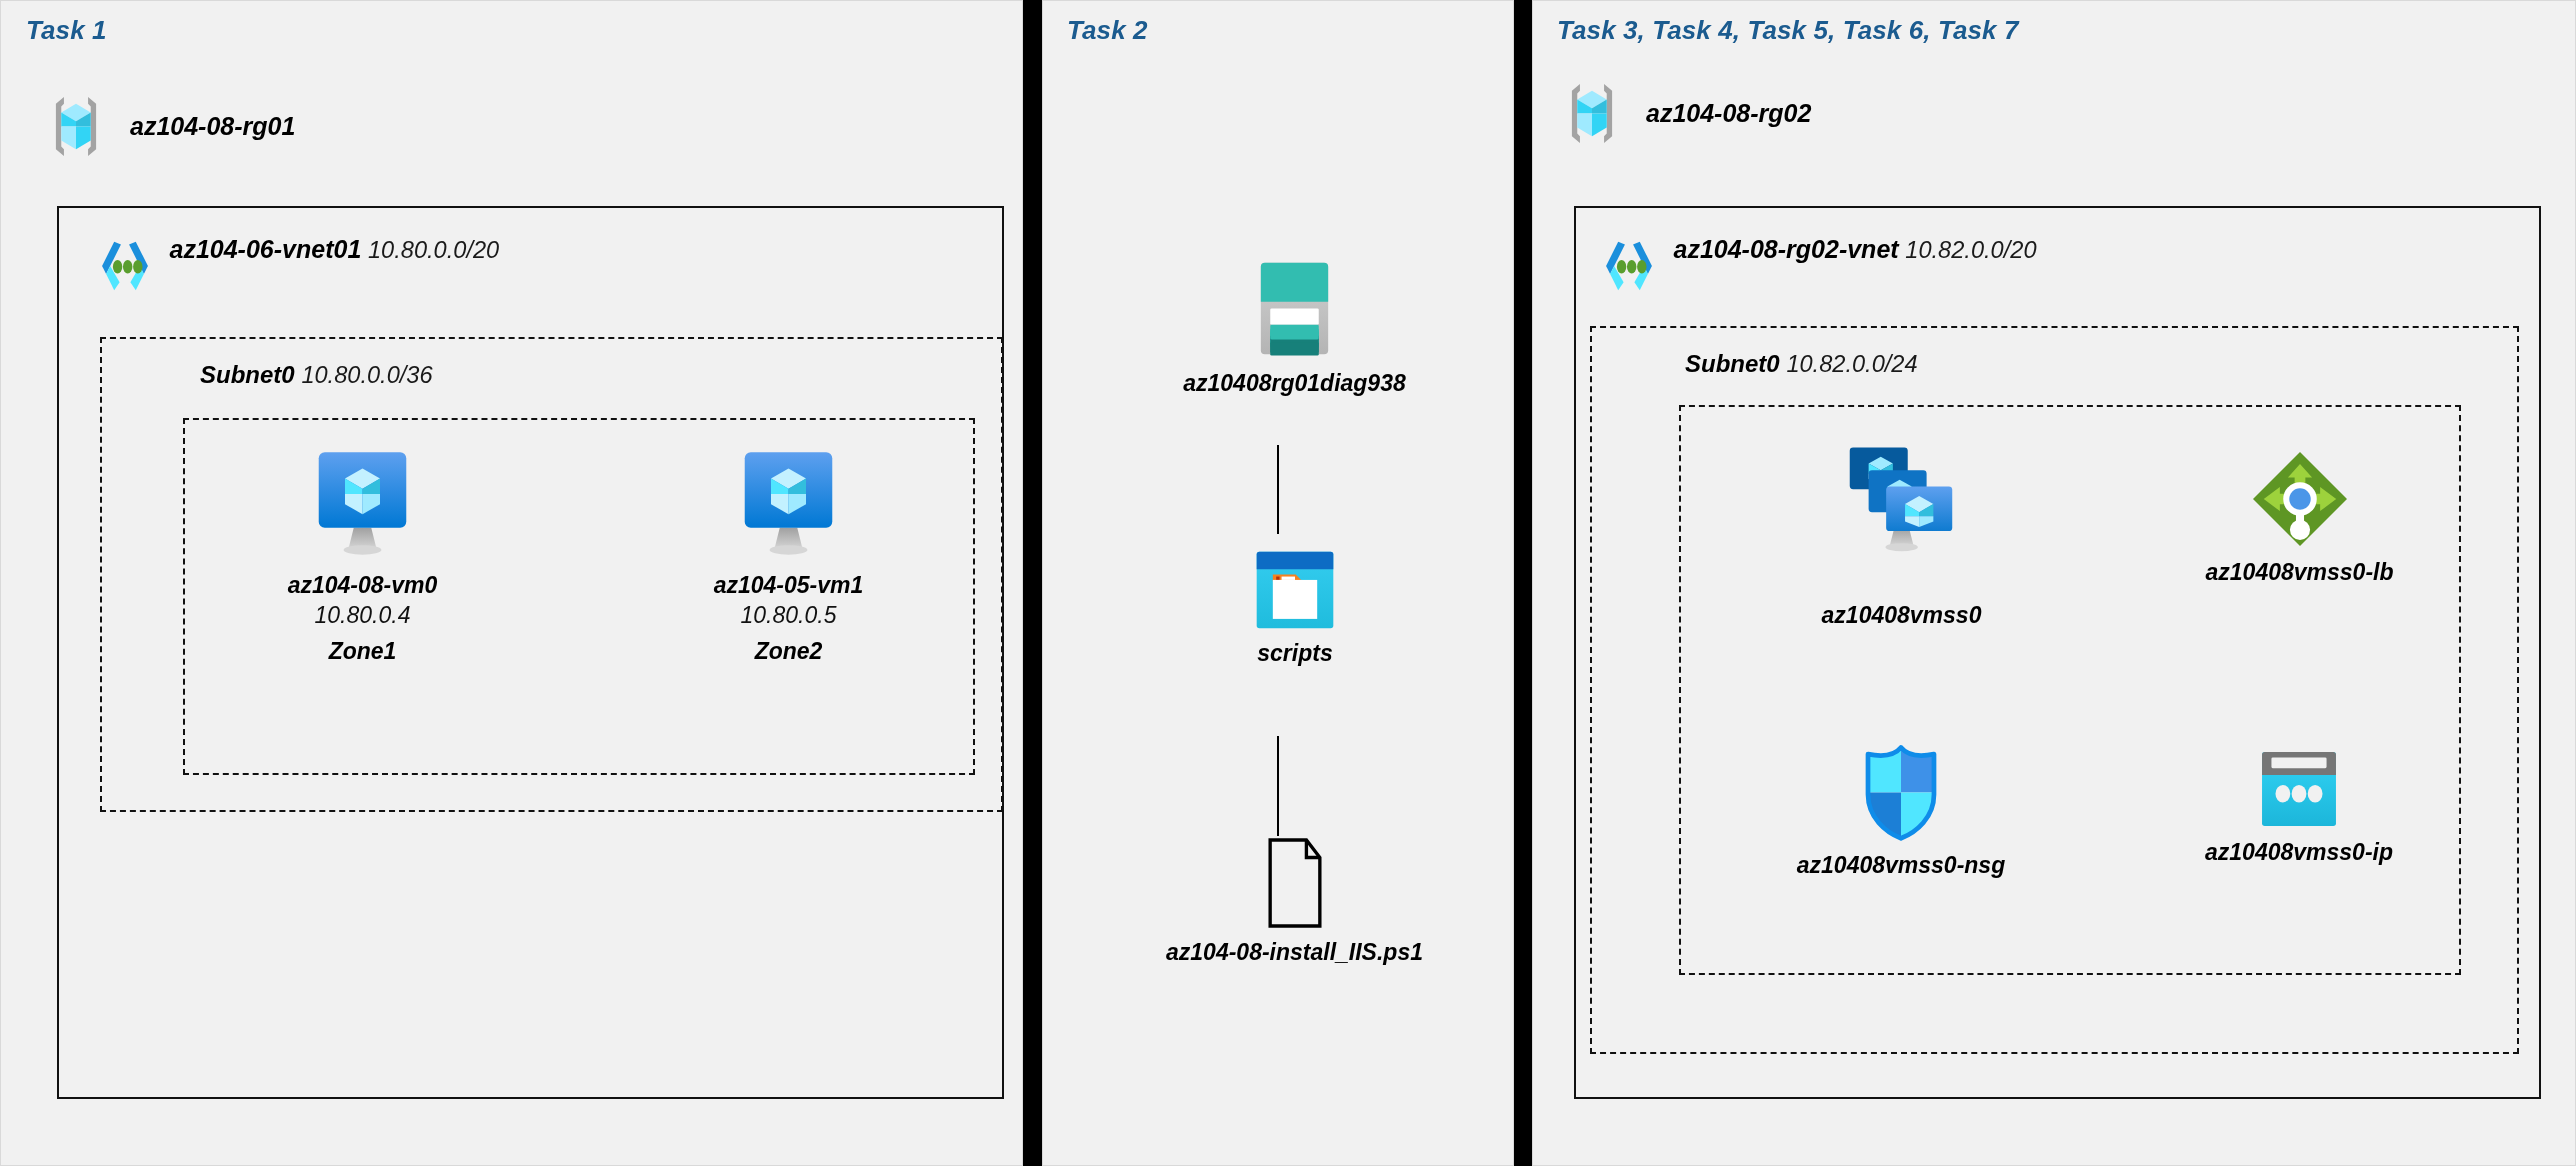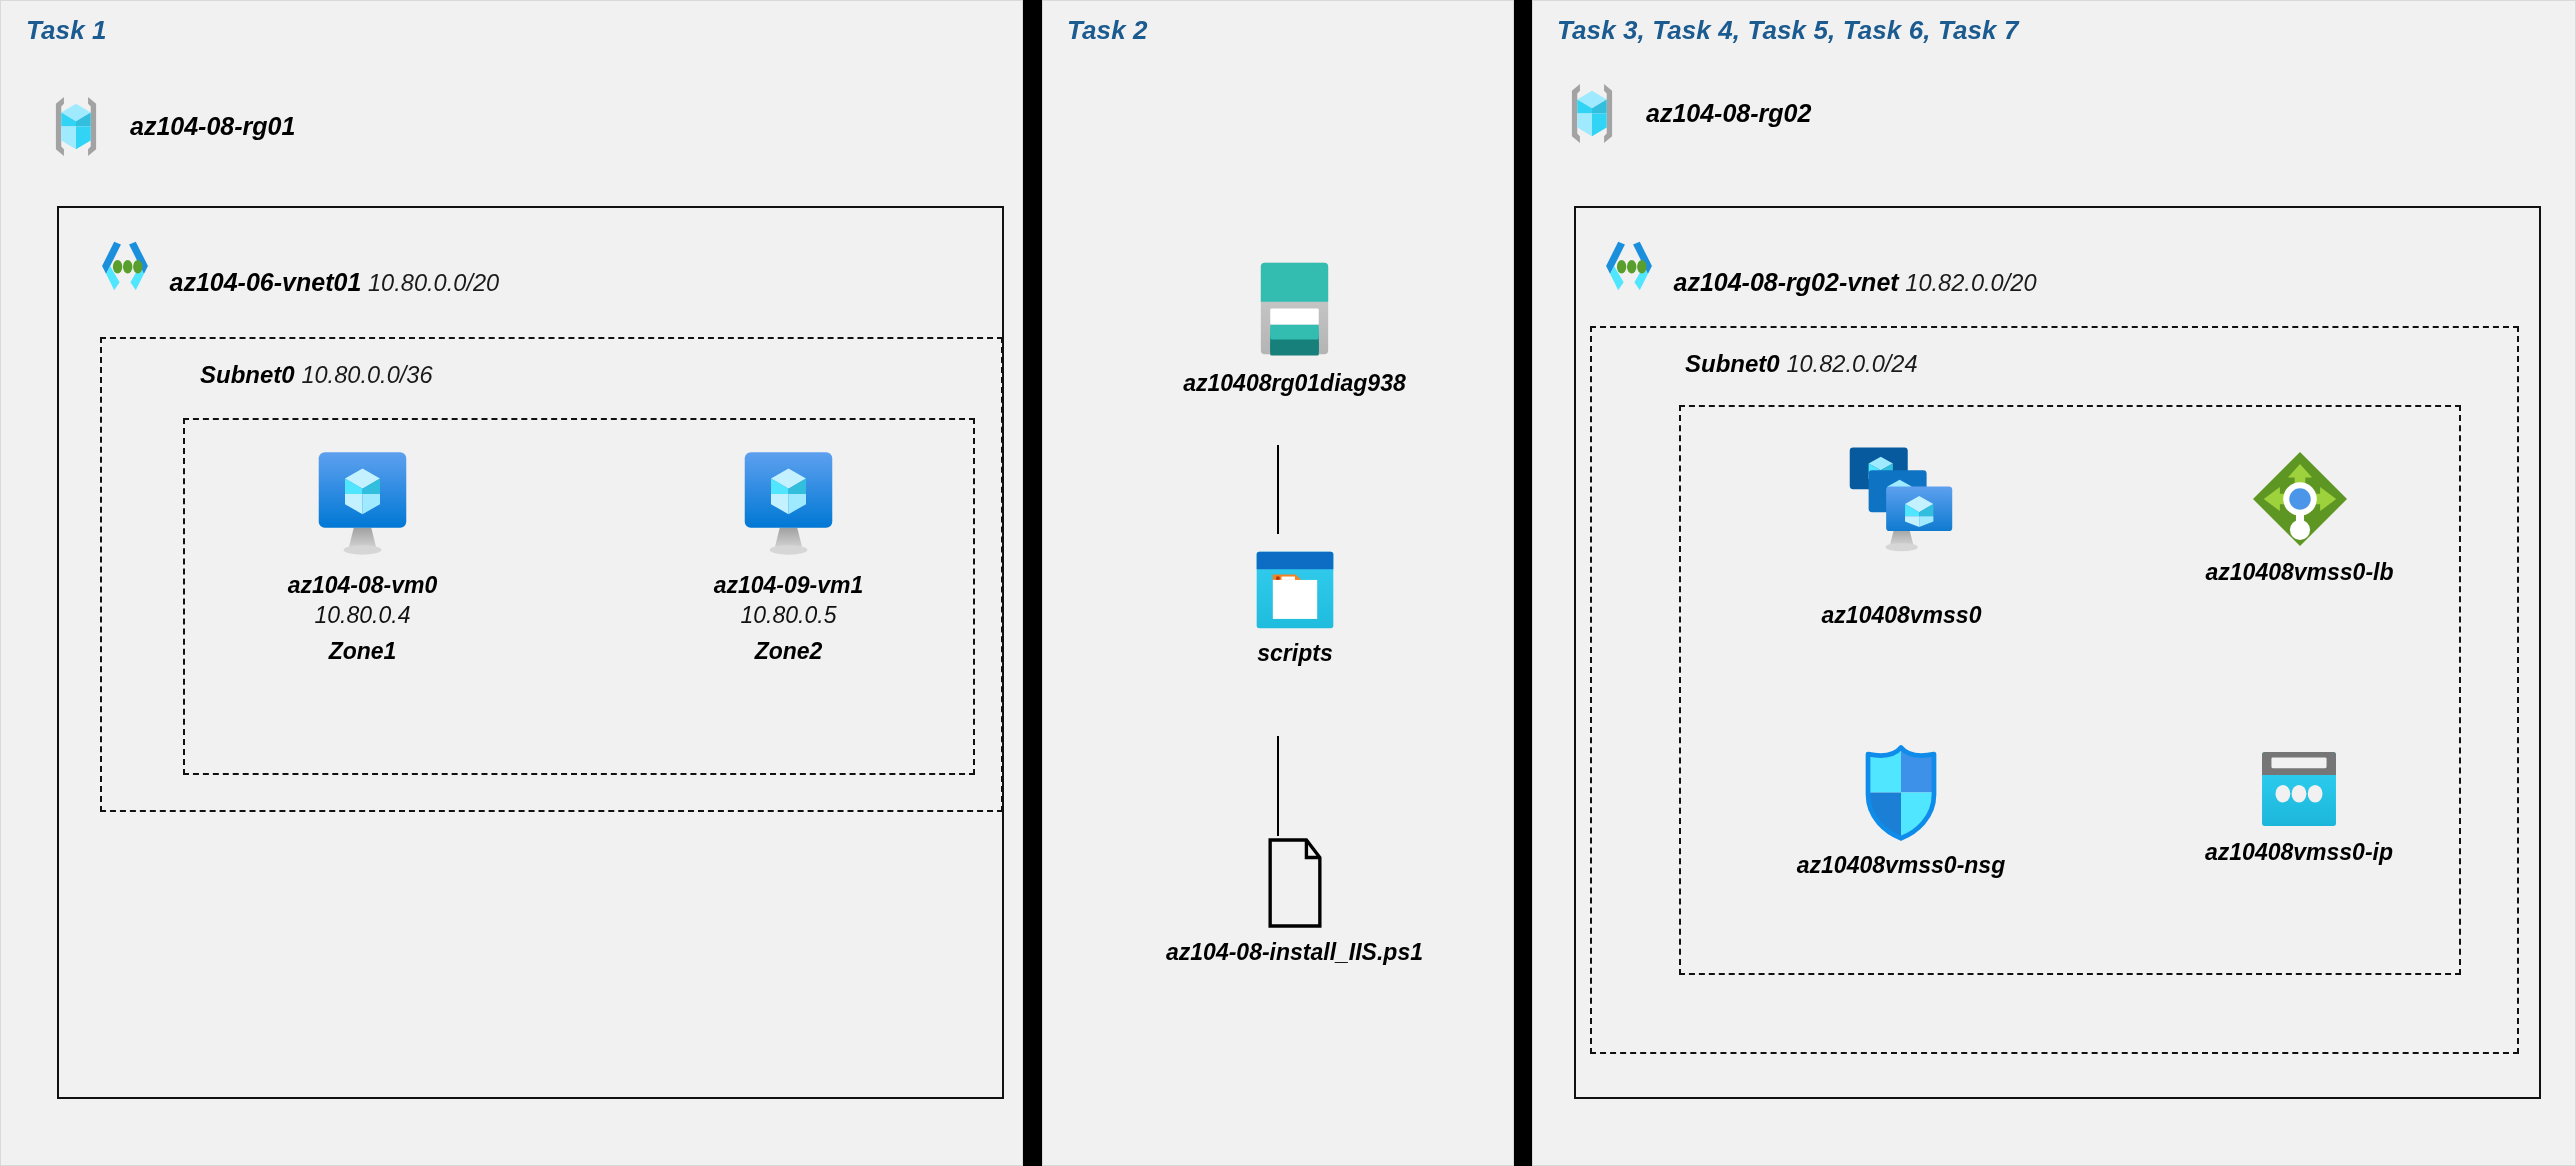--- a/index.html
+++ b/index.html
@@ -68,21 +68,21 @@
     position: absolute;
     border: 2px solid #111111;
     background: #f1f1f1;
   }
   #vnet-box-1 { left: 57px;   top: 206px; width: 947px; height: 893px; }
   #vnet-box-2 { left: 1574px; top: 206px; width: 967px; height: 893px; }
 
   .vnet-row {
     position: absolute;
     display: flex;
-    align-items: flex-end;
+    align-items: flex-start;
     gap: 13.5px;
     white-space: nowrap;
   }
   #vnet-row-1 { left: 94px;  top: 235px; }
   #vnet-row-2 { left: 1598px; top: 235px; }
   .vnet-name { font-size: 25px; font-weight: bold; color: #000000; }
   .vnet-cidr { font-size: 23.6px; font-weight: normal; color: #1a1a1a; margin-left: 6.7px; }
 
   
   .subnet-box {
@@ -260,21 +260,21 @@
         <path d="M62 118 L88 118 L96 150 L54 150 Z" fill="url(#vmStand1)"></path>
         <ellipse cx="75" cy="151" rx="28" ry="7" fill="#d6d6d6"></ellipse>
         <rect x="10" y="6" width="130" height="112" rx="9" fill="url(#vmScreen1)"></rect>
         <polygon points="75,30 101,45 75,60 49,45" fill="#c3f1ff"></polygon>
         <polygon points="49,45 75,60 75,68 49,68" fill="#50e6ff"></polygon>
         <polygon points="101,45 75,60 75,68 101,68" fill="#32bedd"></polygon>
         <polygon points="49,68 75,68 75,98 49,83" fill="#c3f1ff"></polygon>
         <polygon points="101,68 75,68 75,98 101,83" fill="#9feaff"></polygon>
       </svg>
     </span>
-    <span class="node-label">az104-09-vm1</span>
+    <span class="node-label">az104-05-vm1</span>
     <span class="node-sub">10.80.0.5</span>
     <span class="node-zone">Zone2</span>
   </div>
 
   <div class="divider" id="divider-1"></div>
   <div class="divider" id="divider-2"></div>
 
   <div class="panel" id="panel-task2"></div>
 
   <div class="task-title" id="title-task2">Task 2</div>

